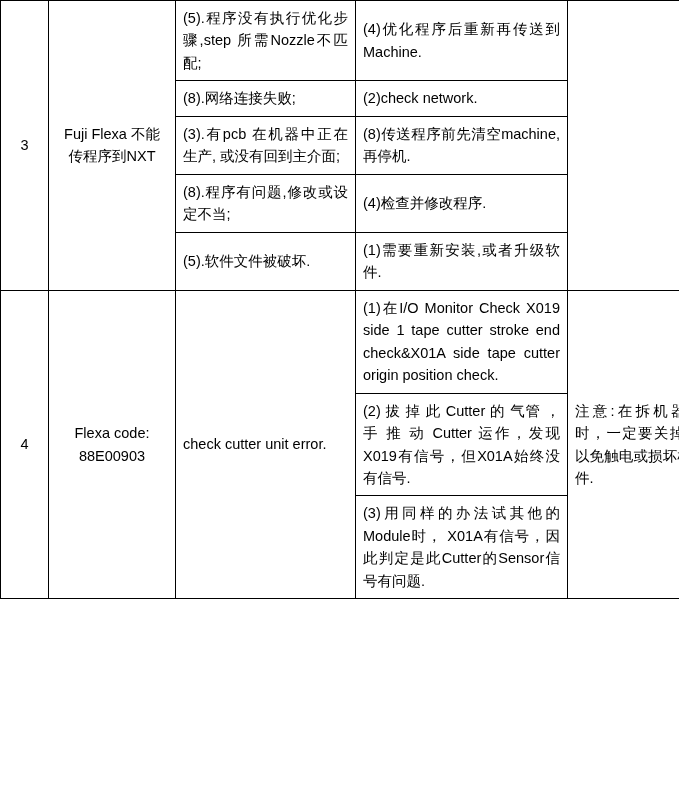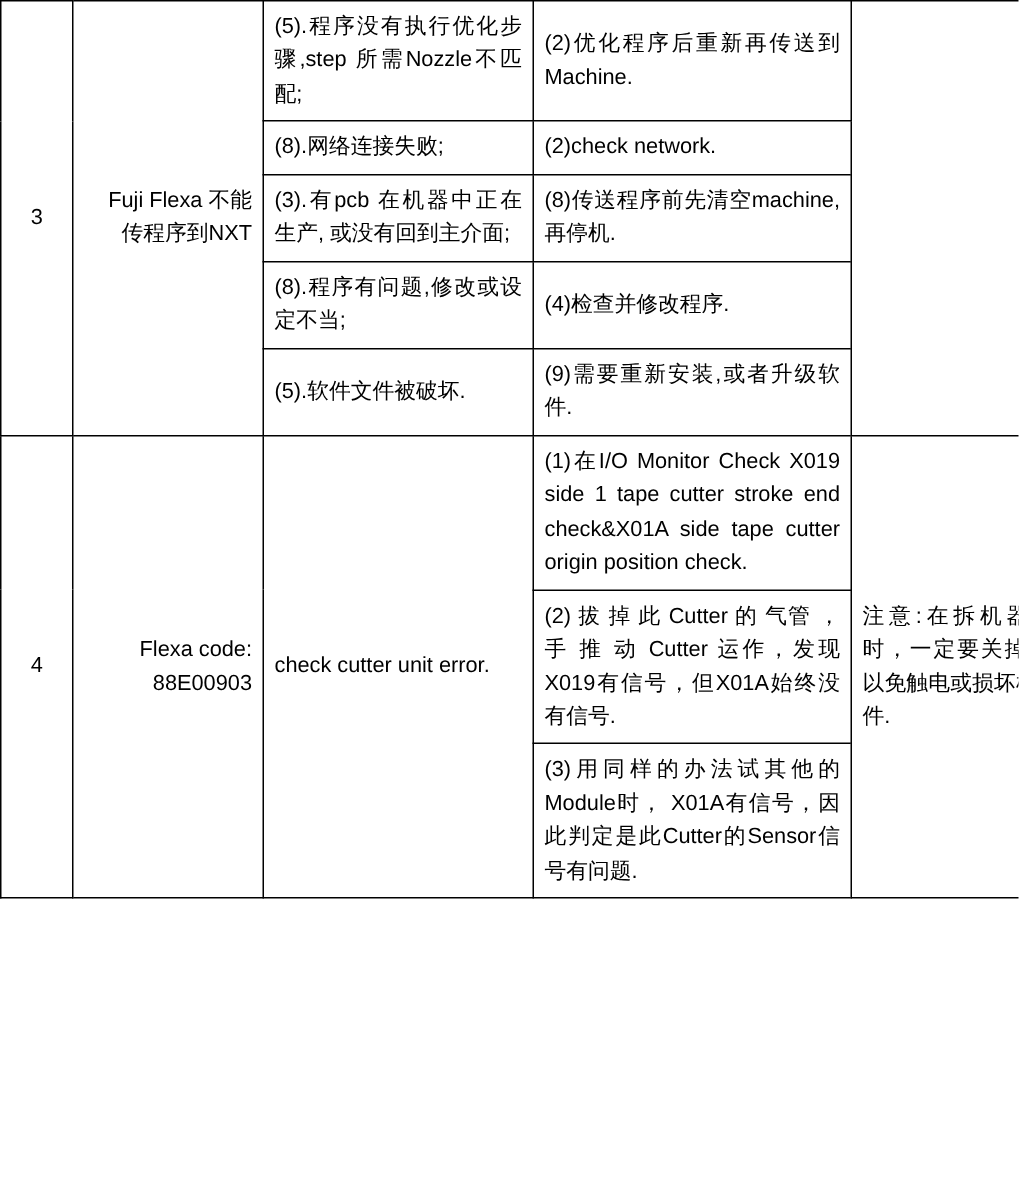--- a/index.html
+++ b/index.html
@@ -27,21 +27,21 @@
     line-height: 1.55;
     word-break: break-word;
   }
   td.col-idx {
     width: 33px;
     text-align: center;
     padding: 4px 2px;
   }
   td.col-name {
     width: 112px;
-    text-align: right;
+    text-align: center;
     padding: 6px 6px;
   }
   td.col-cause {
     width: 165px;
     text-align: justify;
     text-justify: inter-ideograph;
   }
   td.col-action {
     width: 197px;
     text-align: justify;
@@ -57,38 +57,38 @@
 </head>
 <body>
 
 <table class="doc-table">
   <tbody>
 
     <tr>
       <td class="col-idx" rowspan="5">3</td>
       <td class="col-name" rowspan="5">Fuji Flexa 不能 传程序到NXT</td>
       <td class="col-cause">(5).程序没有执行优化步骤,step 所需Nozzle不匹配;</td>
-      <td class="col-action">(2)优化程序后重新再传送到Machine.</td>
+      <td class="col-action">(4)优化程序后重新再传送到Machine.</td>
       <td class="col-note" rowspan="5"></td>
     </tr>
     <tr>
       <td class="col-cause">(8).网络连接失败;</td>
       <td class="col-action">(2)check  network.</td>
     </tr>
     <tr>
       <td class="col-cause">(3).有pcb 在机器中正在生产, 或没有回到主介面;</td>
       <td class="col-action">(8)传送程序前先清空machine,再停机.</td>
     </tr>
     <tr>
       <td class="col-cause">(8).程序有问题,修改或设定不当;</td>
       <td class="col-action">(4)检查并修改程序.</td>
     </tr>
     <tr>
       <td class="col-cause">(5).软件文件被破坏.</td>
-      <td class="col-action">(9)需要重新安装,或者升级软件.</td>
+      <td class="col-action">(1)需要重新安装,或者升级软件.</td>
     </tr>
 
     <tr>
       <td class="col-idx" rowspan="3">4</td>
       <td class="col-name" rowspan="3">Flexa  code:  88E00903</td>
       <td class="col-cause" rowspan="3">check cutter unit error.</td>
       <td class="col-action">(1)在I/O  Monitor Check X019 side 1 tape cutter stroke end check&amp;X01A side tape  cutter  origin  position check.</td>
       <td class="col-note" rowspan="3">注意:在拆机器部件时，一定要关掉电源, 以免触电或损坏机器部件.</td>
     </tr>
     <tr>

